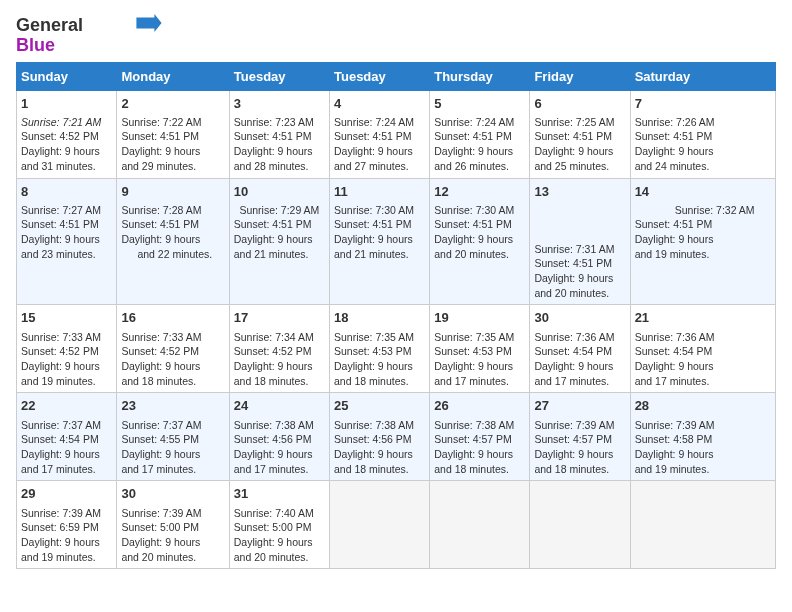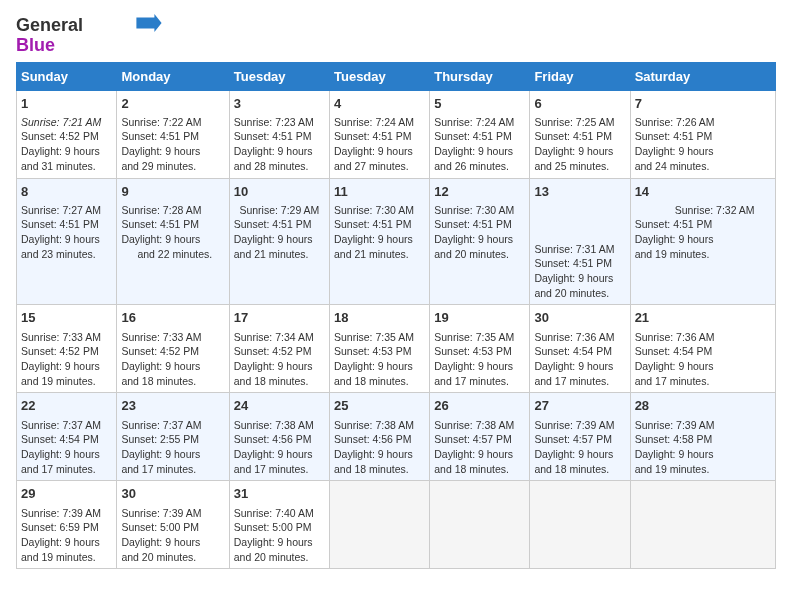--- a/index.html
+++ b/index.html
@@ -272,21 +272,21 @@
         <td>
           <span class="day-num">22</span>
           <span style="display: block;">Sunrise: 7:37 AM</span>
           <span style="display: block;">Sunset: 4:54 PM</span>
           <span style="display: block;">Daylight: 9 hours</span>
           <span style="display: block;">and 17 minutes.</span>
         </td>
         <td>
           <span class="day-num">23</span>
           <span style="display: block;">Sunrise: 7:37 AM</span>
-          <span style="display: block;">Sunset: 2:55 PM</span>
+          <span style="display: block;">Sunset: 4:55 PM</span>
           <span style="display: block;">Daylight: 9 hours</span>
           <span style="display: block;">and 17 minutes.</span>
         </td>
         <td>
           <span class="day-num">24</span>
           <span style="display: block;">Sunrise: 7:38 AM</span>
           <span style="display: block;">Sunset: 4:56 PM</span>
           <span style="display: block;">Daylight: 9 hours</span>
           <span style="display: block;">and 17 minutes.</span>
         </td>

